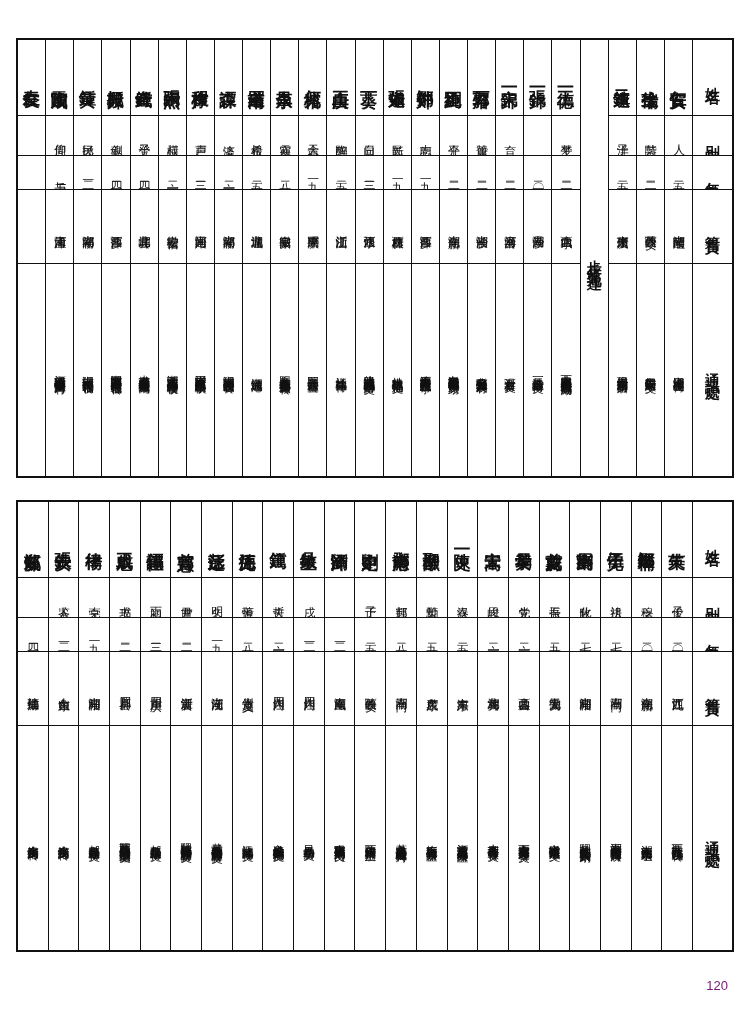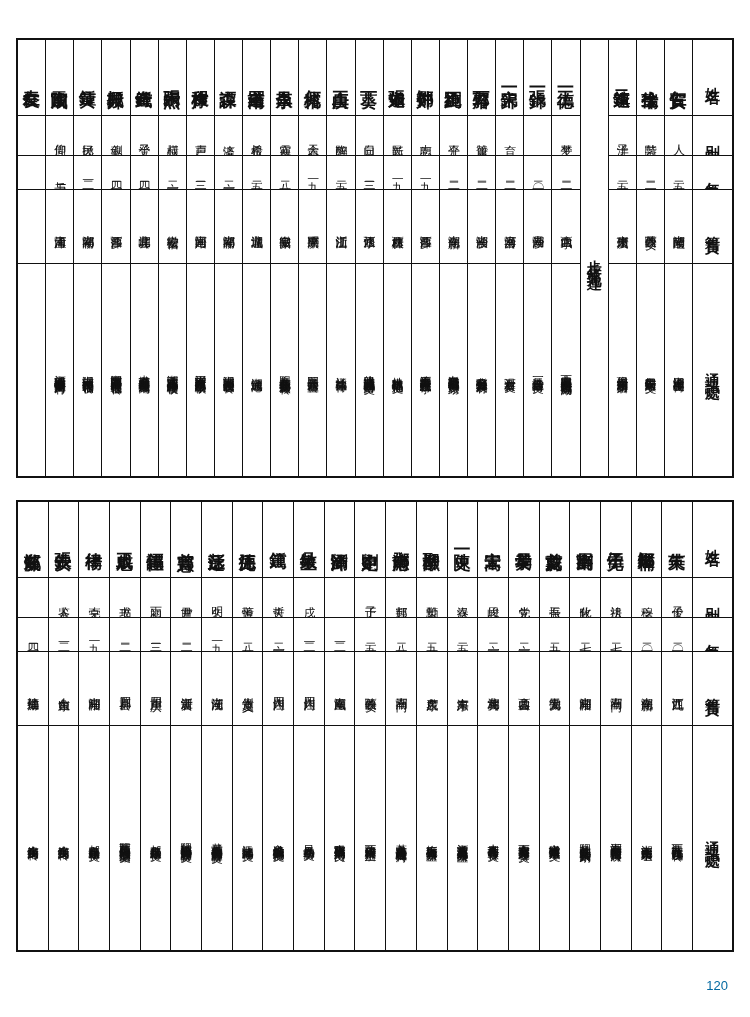--- a/index.html
+++ b/index.html
@@ -79,21 +79,21 @@
   .header-col .r-addr .v{letter-spacing:6px;}
 
   
   .unit .v{font-size:15px;font-weight:700;letter-spacing:4px;}
 
   .page-number{
     position:absolute;
     right:22px;bottom:24px;
     font-size:13px;
     font-family:"Liberation Sans",sans-serif;
-    color:#0369a1;
+    color:#701a75;
   }
 </style>
 </head>
 <body>
 
 <div class="page">
 
   <div class="roster top" id="top-table">
       <div class="col header-col">
         <div class="cell r-name">

